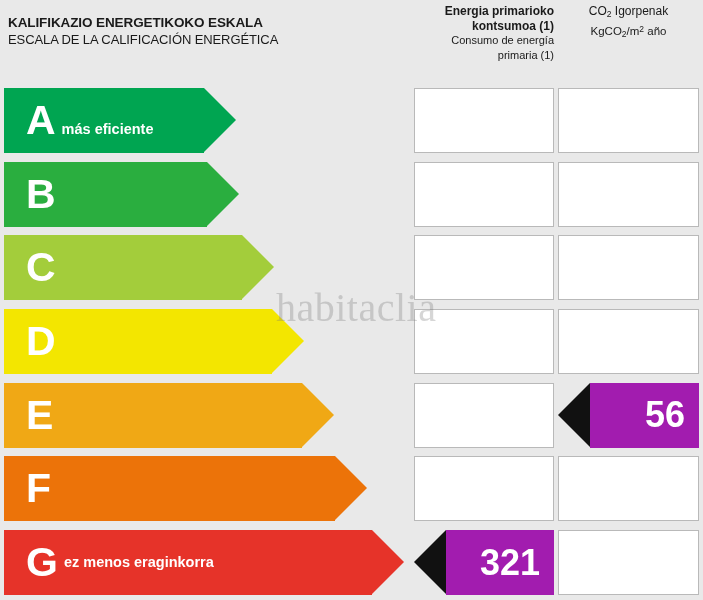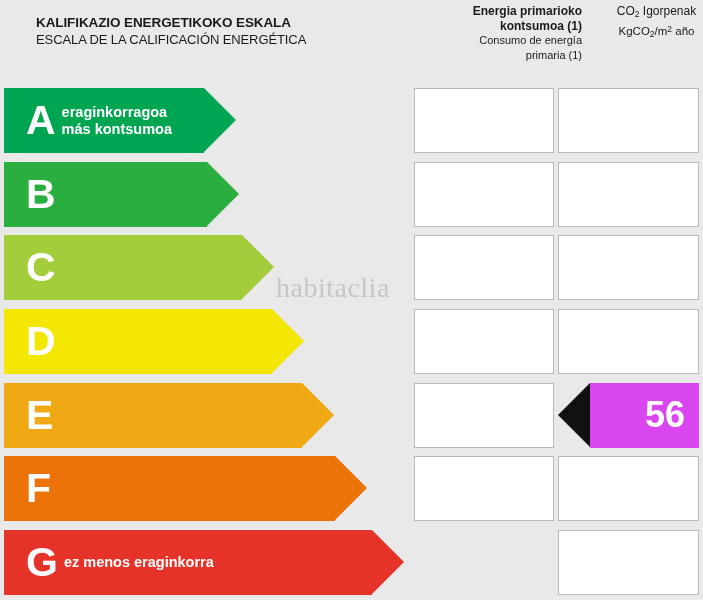--- a/index.html
+++ b/index.html
@@ -22,21 +22,20 @@
     height: 600px;
     background: #e9e9e9;
   }
 
   
   .header {
     position: absolute;
     left: 0; top: 0;
     width: 619px;
     height: 84px;
-    margin-left: 28px;
   }
   .hdr-left {
     position: absolute;
     left: 8px;
     top: 14px;
     width: 400px;
   }
   .hdr-left .l1 {
     font-size: 13.5px;
     font-weight: bold;
@@ -153,21 +152,21 @@
     border: 1px solid #b9b9b9;
   }
   .cell-energy { left: 414px; width: 140px; }
   .cell-co2    { left: 558px; width: 141px; }
 
   
   .flag {
     position: absolute;
     top: 4px;
     height: 65px;
-    background: #d946ef;
+    background: #a21caf;
     color: #ffffff;
     display: flex;
     align-items: center;
     justify-content: flex-end;
     padding-right: 14px;
     font-size: 36px;
     font-weight: bold;
   }
   .flag::before {
     content: "";
@@ -180,22 +179,22 @@
     border-bottom: 32.5px solid transparent;
     border-right: 32px solid #111111;
   }
   .flag-energy { left: 446px; width: 108px; }
   .flag-co2    { left: 590px; width: 109px; }
 
   
   .watermark {
     position: absolute;
     left: 276px;
-    top: 272px;
-    font-size: 28px;
+    top: 284px;
+    font-size: 40px;
     color: rgba(120,120,120,0.30);
     font-family: "Liberation Serif", serif;
     letter-spacing: 0.5px;
     pointer-events: none;
     user-select: none;
   }
 </style>
 </head>
 <body>
 
@@ -218,22 +217,22 @@
     </div>
   </div>
 
   <div class="rows">
 
     <div class="row">
       <div class="bar-wrap">
         <div class="bar" style="width:200px;background:#00a551;color:#00a551;">
           <span class="letter">A</span>
           <span class="bar-note">
-            <span>eraginkorragoa</span><br>
-            <span>más kontsumoa</span>
+            <br>
+            <span>más eficiente</span>
           </span>
           <span class="tip"></span>
         </div>
       </div>
       <div class="cell cell-energy"></div>
       <div class="cell cell-co2"></div>
     </div>
 
     <div class="row">
       <div class="bar-wrap">
@@ -293,19 +292,20 @@
     <div class="row">
       <div class="bar-wrap">
         <div class="bar" style="width:368px;background:#e63329;color:#e63329;">
           <span class="letter">G</span>
           <span class="bar-note">
             <span>ez menos eraginkorra</span><br>
           </span>
           <span class="tip"></span>
         </div>
       </div>
+      <div class="flag flag-energy">321</div>
       <div class="cell cell-co2"></div>
     </div>
 
   </div>
 
   <div class="watermark">habitaclia</div>
 </div>
 
 </body></html>

